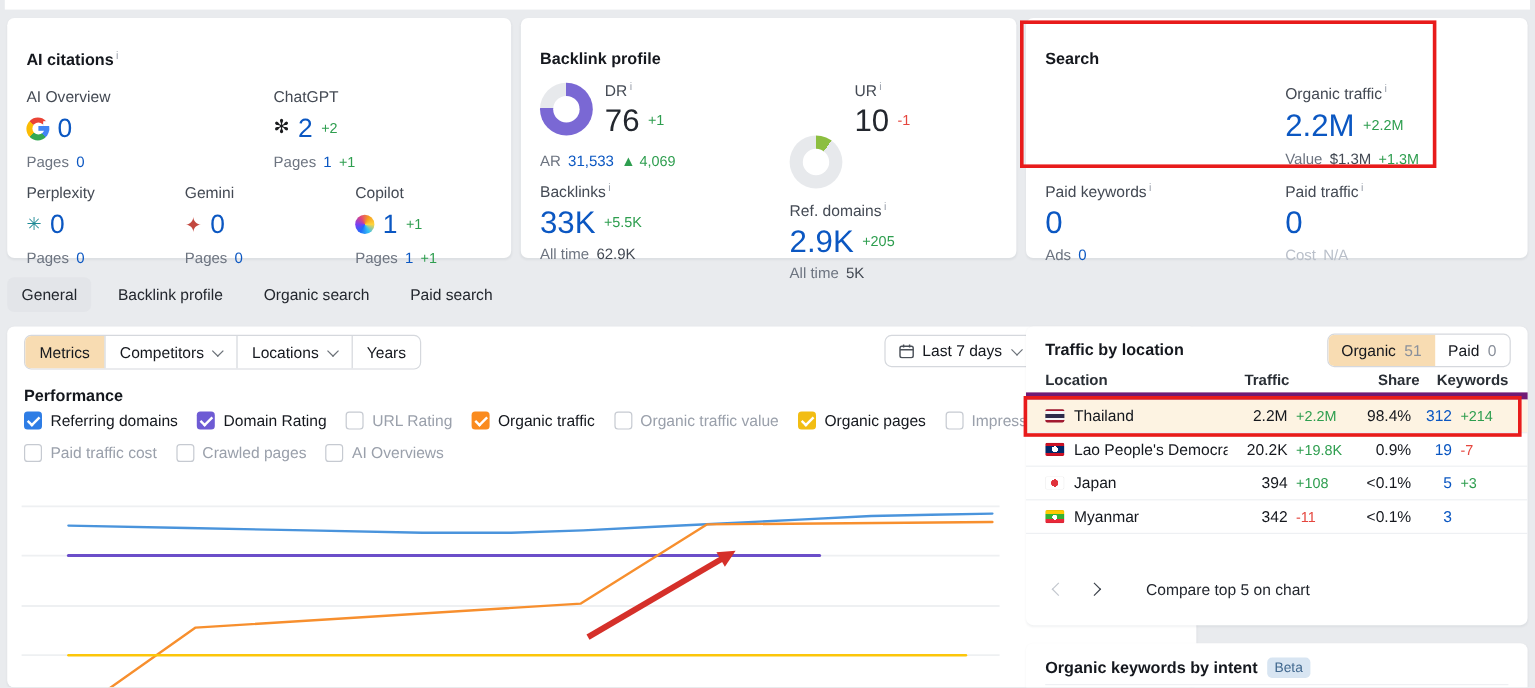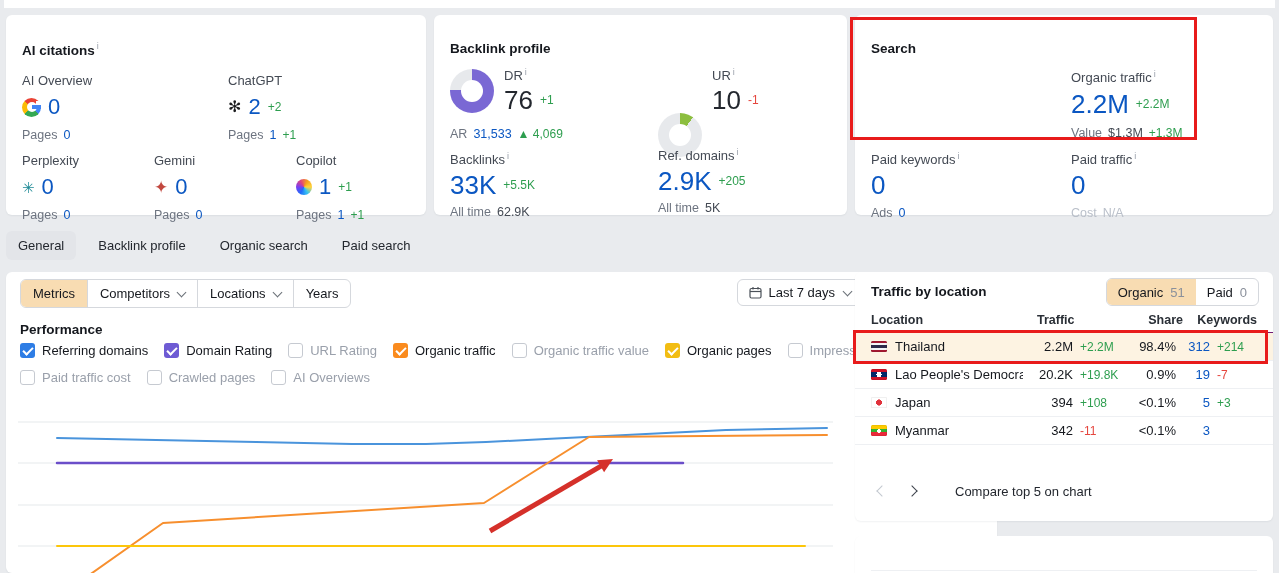--- a/index.html
+++ b/index.html
@@ -54,21 +54,21 @@
   .cb.on::after{content:"";position:absolute;left:3px;top:3.5px;width:8px;height:4px;
     border-left:2px solid #fff;border-bottom:2px solid #fff;transform:rotate(-45deg);}
   .cblabel{font-size:13px;color:#15181e;}
   .cblabel.off{color:#9aa0ab;}
   
   .tgl{display:flex;border:1px solid #d5d8dd;border-radius:6px;overflow:hidden;height:26px;}
   .tgl-item{display:flex;align-items:center;gap:7px;padding:0 11px;font-size:13px;}
   .tgl-item.active{background:#f8dcb2;}
   .tgl-count{color:#8a909b;}
   .thead,.trow{display:flex;align-items:center;padding:0 16px;box-sizing:border-box;width:100%;}
-  .thead{height:26px;border-bottom:1px solid #701a75;font-weight:700;font-size:12.5px;color:#2a2f36;}
+  .thead{height:26px;border-bottom:6px solid #701a75;font-weight:700;font-size:12.5px;color:#2a2f36;}
   .trow{height:28px;border-bottom:1px solid #eef0f3;font-size:13px;}
   .trow.hl{background:#fdf3e2;}
   .tname{flex:1;display:flex;align-items:center;gap:8px;overflow:hidden;white-space:nowrap;}
   .tval{width:50px;text-align:right;flex:none;}
   .tdel{width:52px;padding-left:7px;font-size:12px;color:#2e9e4f;flex:none;}
   .tdel.neg{color:#e5463e;}
   .tshare{width:44px;text-align:right;flex:none;}
   .tkw{width:34px;text-align:right;color:#0b57c2;flex:none;}
   .tkwd{width:40px;padding-left:7px;font-size:12px;color:#2e9e4f;flex:none;}
   .tkwd.neg{color:#e5463e;}
@@ -194,21 +194,21 @@
       <div class="slabel"><span>Backlinks</span><sup class="info">i</sup></div>
       <div class="vrow" style="margin-top:5px;">
         <span class="vnum big">33K</span>
         <span class="delta">+5.5K</span>
       </div>
       <div class="srow" style="margin-top:7px;">
         <span>All time</span>
         <span class="dark">62.9K</span>
       </div>
     </div>
-    <div class="abs" style="left:224px;top:132px;">
+    <div class="abs" style="left:224px;top:152px;">
       <div class="slabel"><span>Ref. domains</span><sup class="info">i</sup></div>
       <div class="vrow" style="margin-top:5px;">
         <span class="vnum big">2.9K</span>
         <span class="delta">+205</span>
       </div>
       <div class="srow" style="margin-top:7px;">
         <span>All time</span>
         <span class="dark">5K</span>
       </div>
     </div>
@@ -431,18 +431,22 @@
           <span class="chL"></span>
         </div>
       <div class="pgbtn">
           <span class="chR"></span>
         </div>
       <span style="margin-left:24px;color:#23272e;">Compare top 5 on chart</span>
     </div>
   </div>
 
   <div class="card" style="left:855px;top:536px;width:418px;height:60px;">
+    <div class="abs" style="left:16px;top:12px;display:flex;align-items:center;">
+      <span class="card-title">Organic keywords by intent</span>
+      <span class="badge">Beta</span>
+    </div>
     <div class="abs" style="left:16px;right:16px;top:34px;height:1px;background:#eef0f3;"></div>
   </div>
 
   <div class="redbox" style="left:850px;top:17px;width:341px;height:117px;"></div>
   <div class="redbox" style="left:853px;top:330px;width:409px;height:28px;"></div>
 </div>
 
 </body></html>

